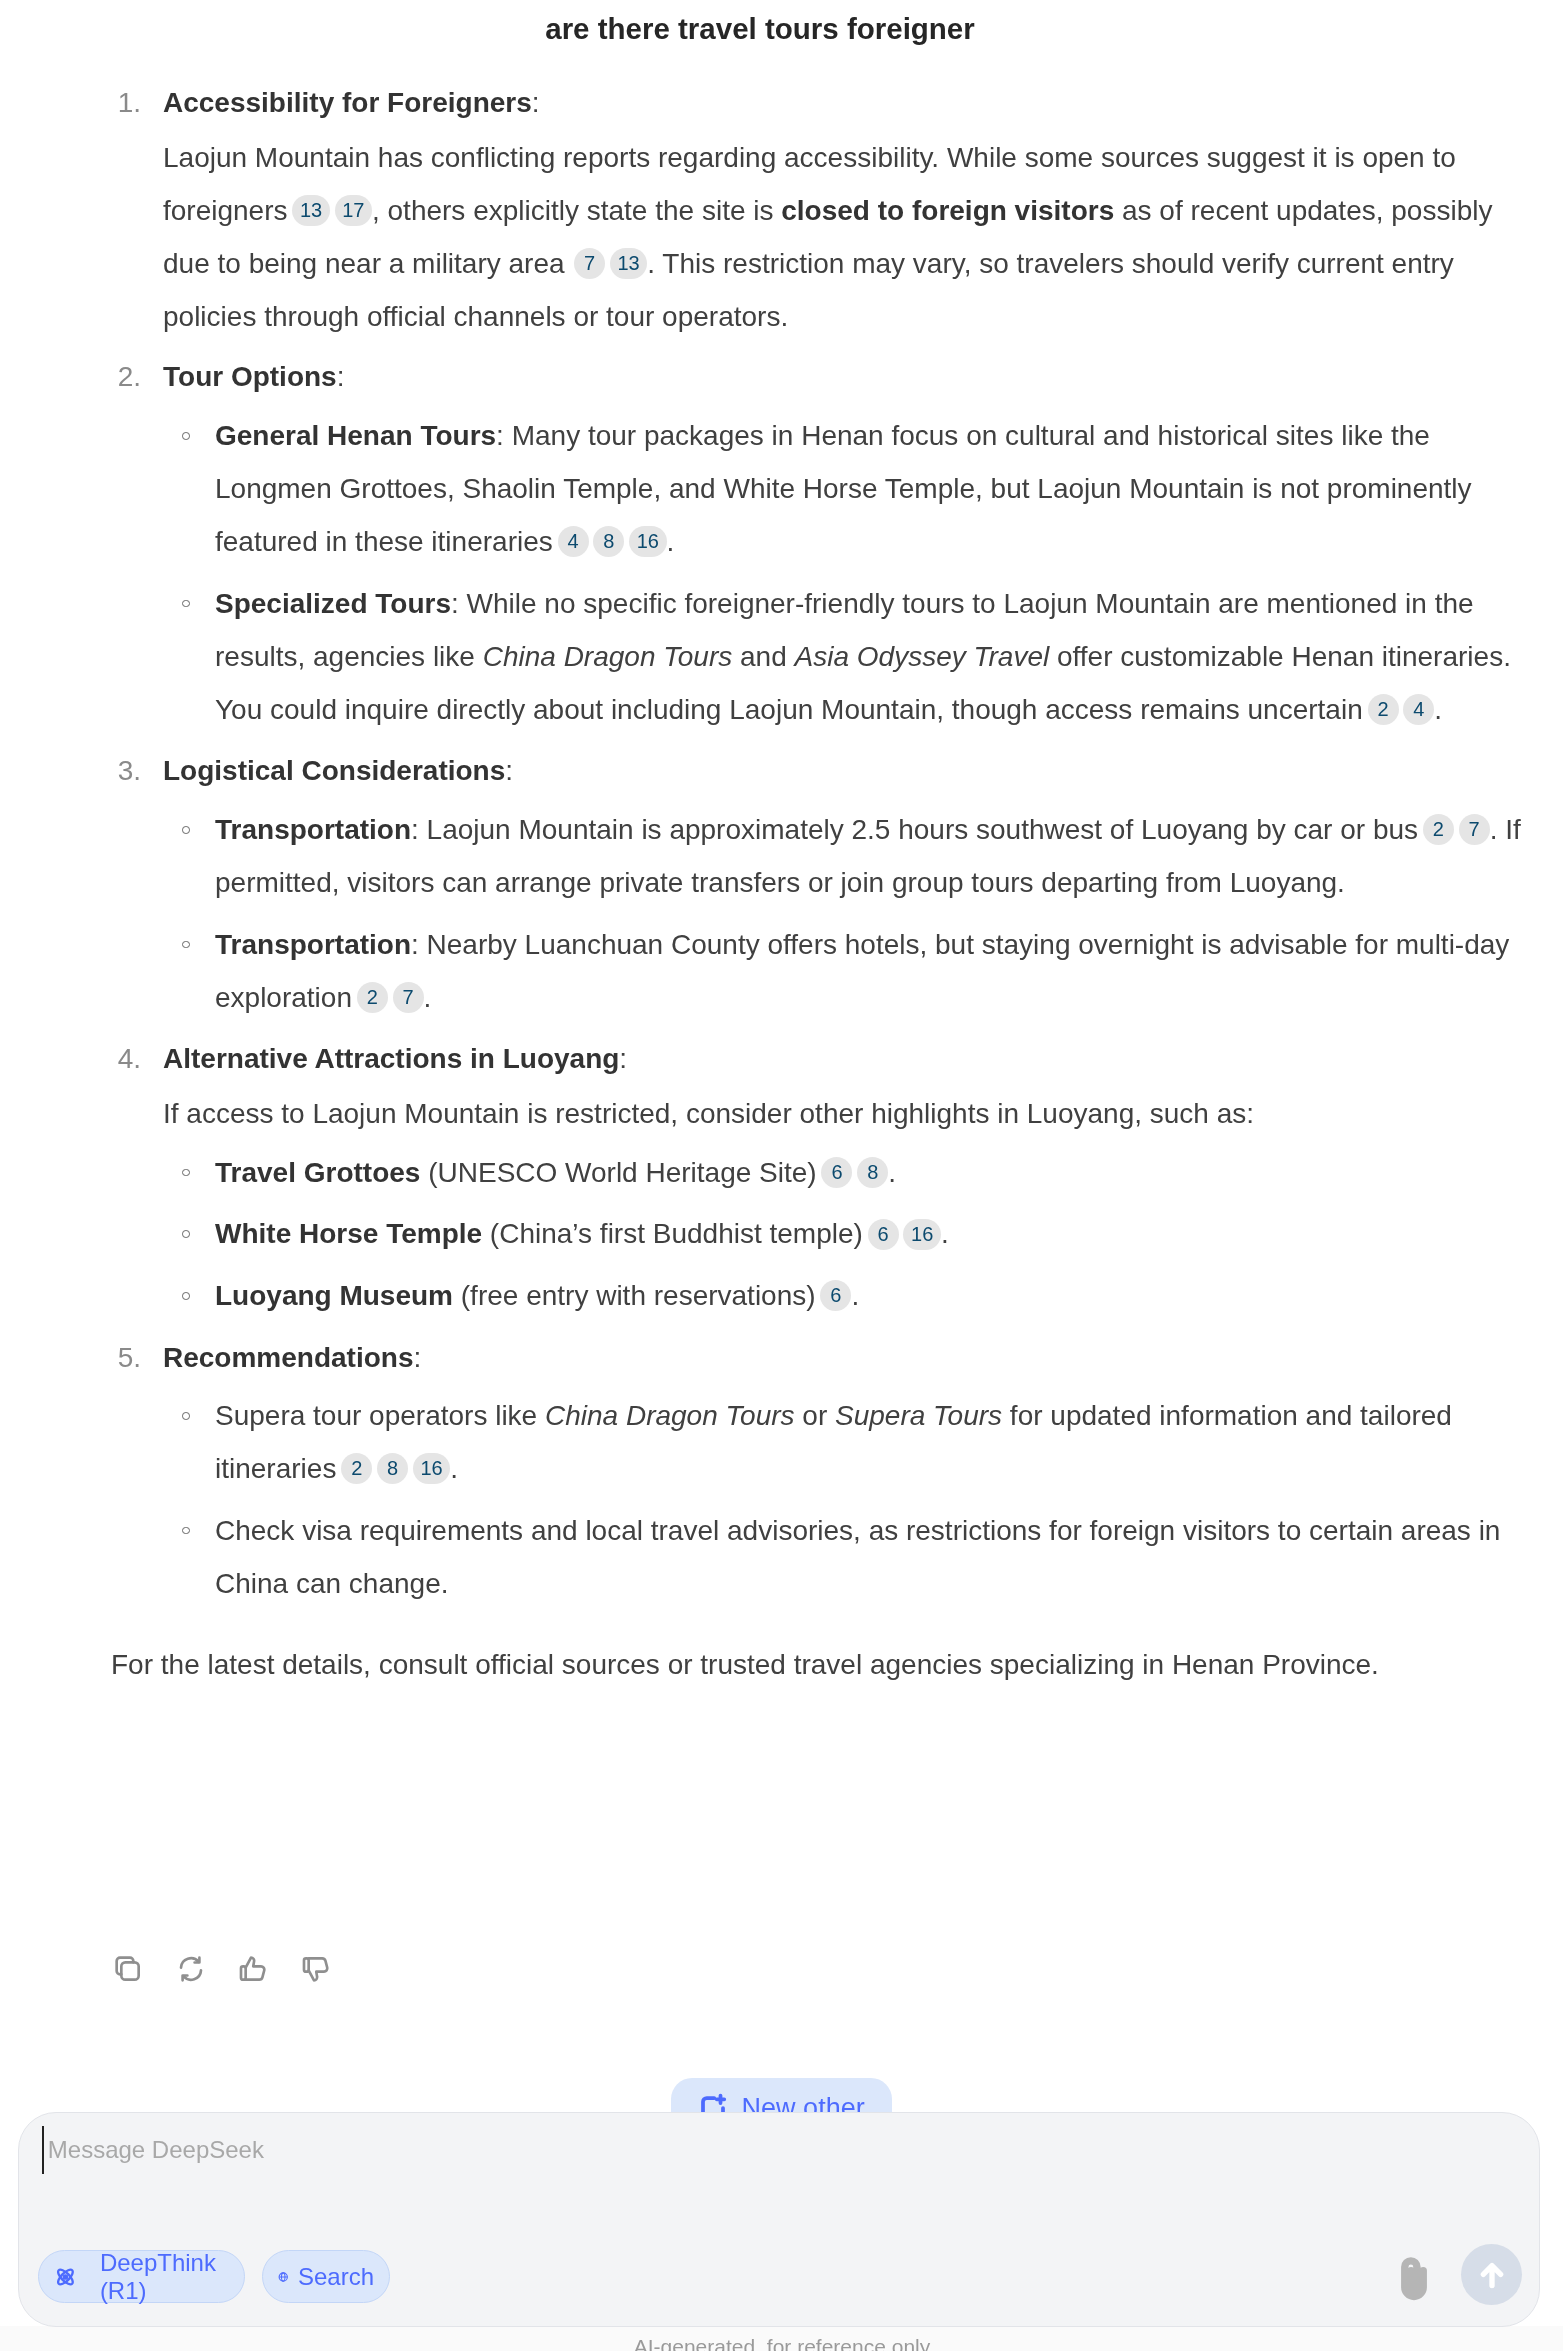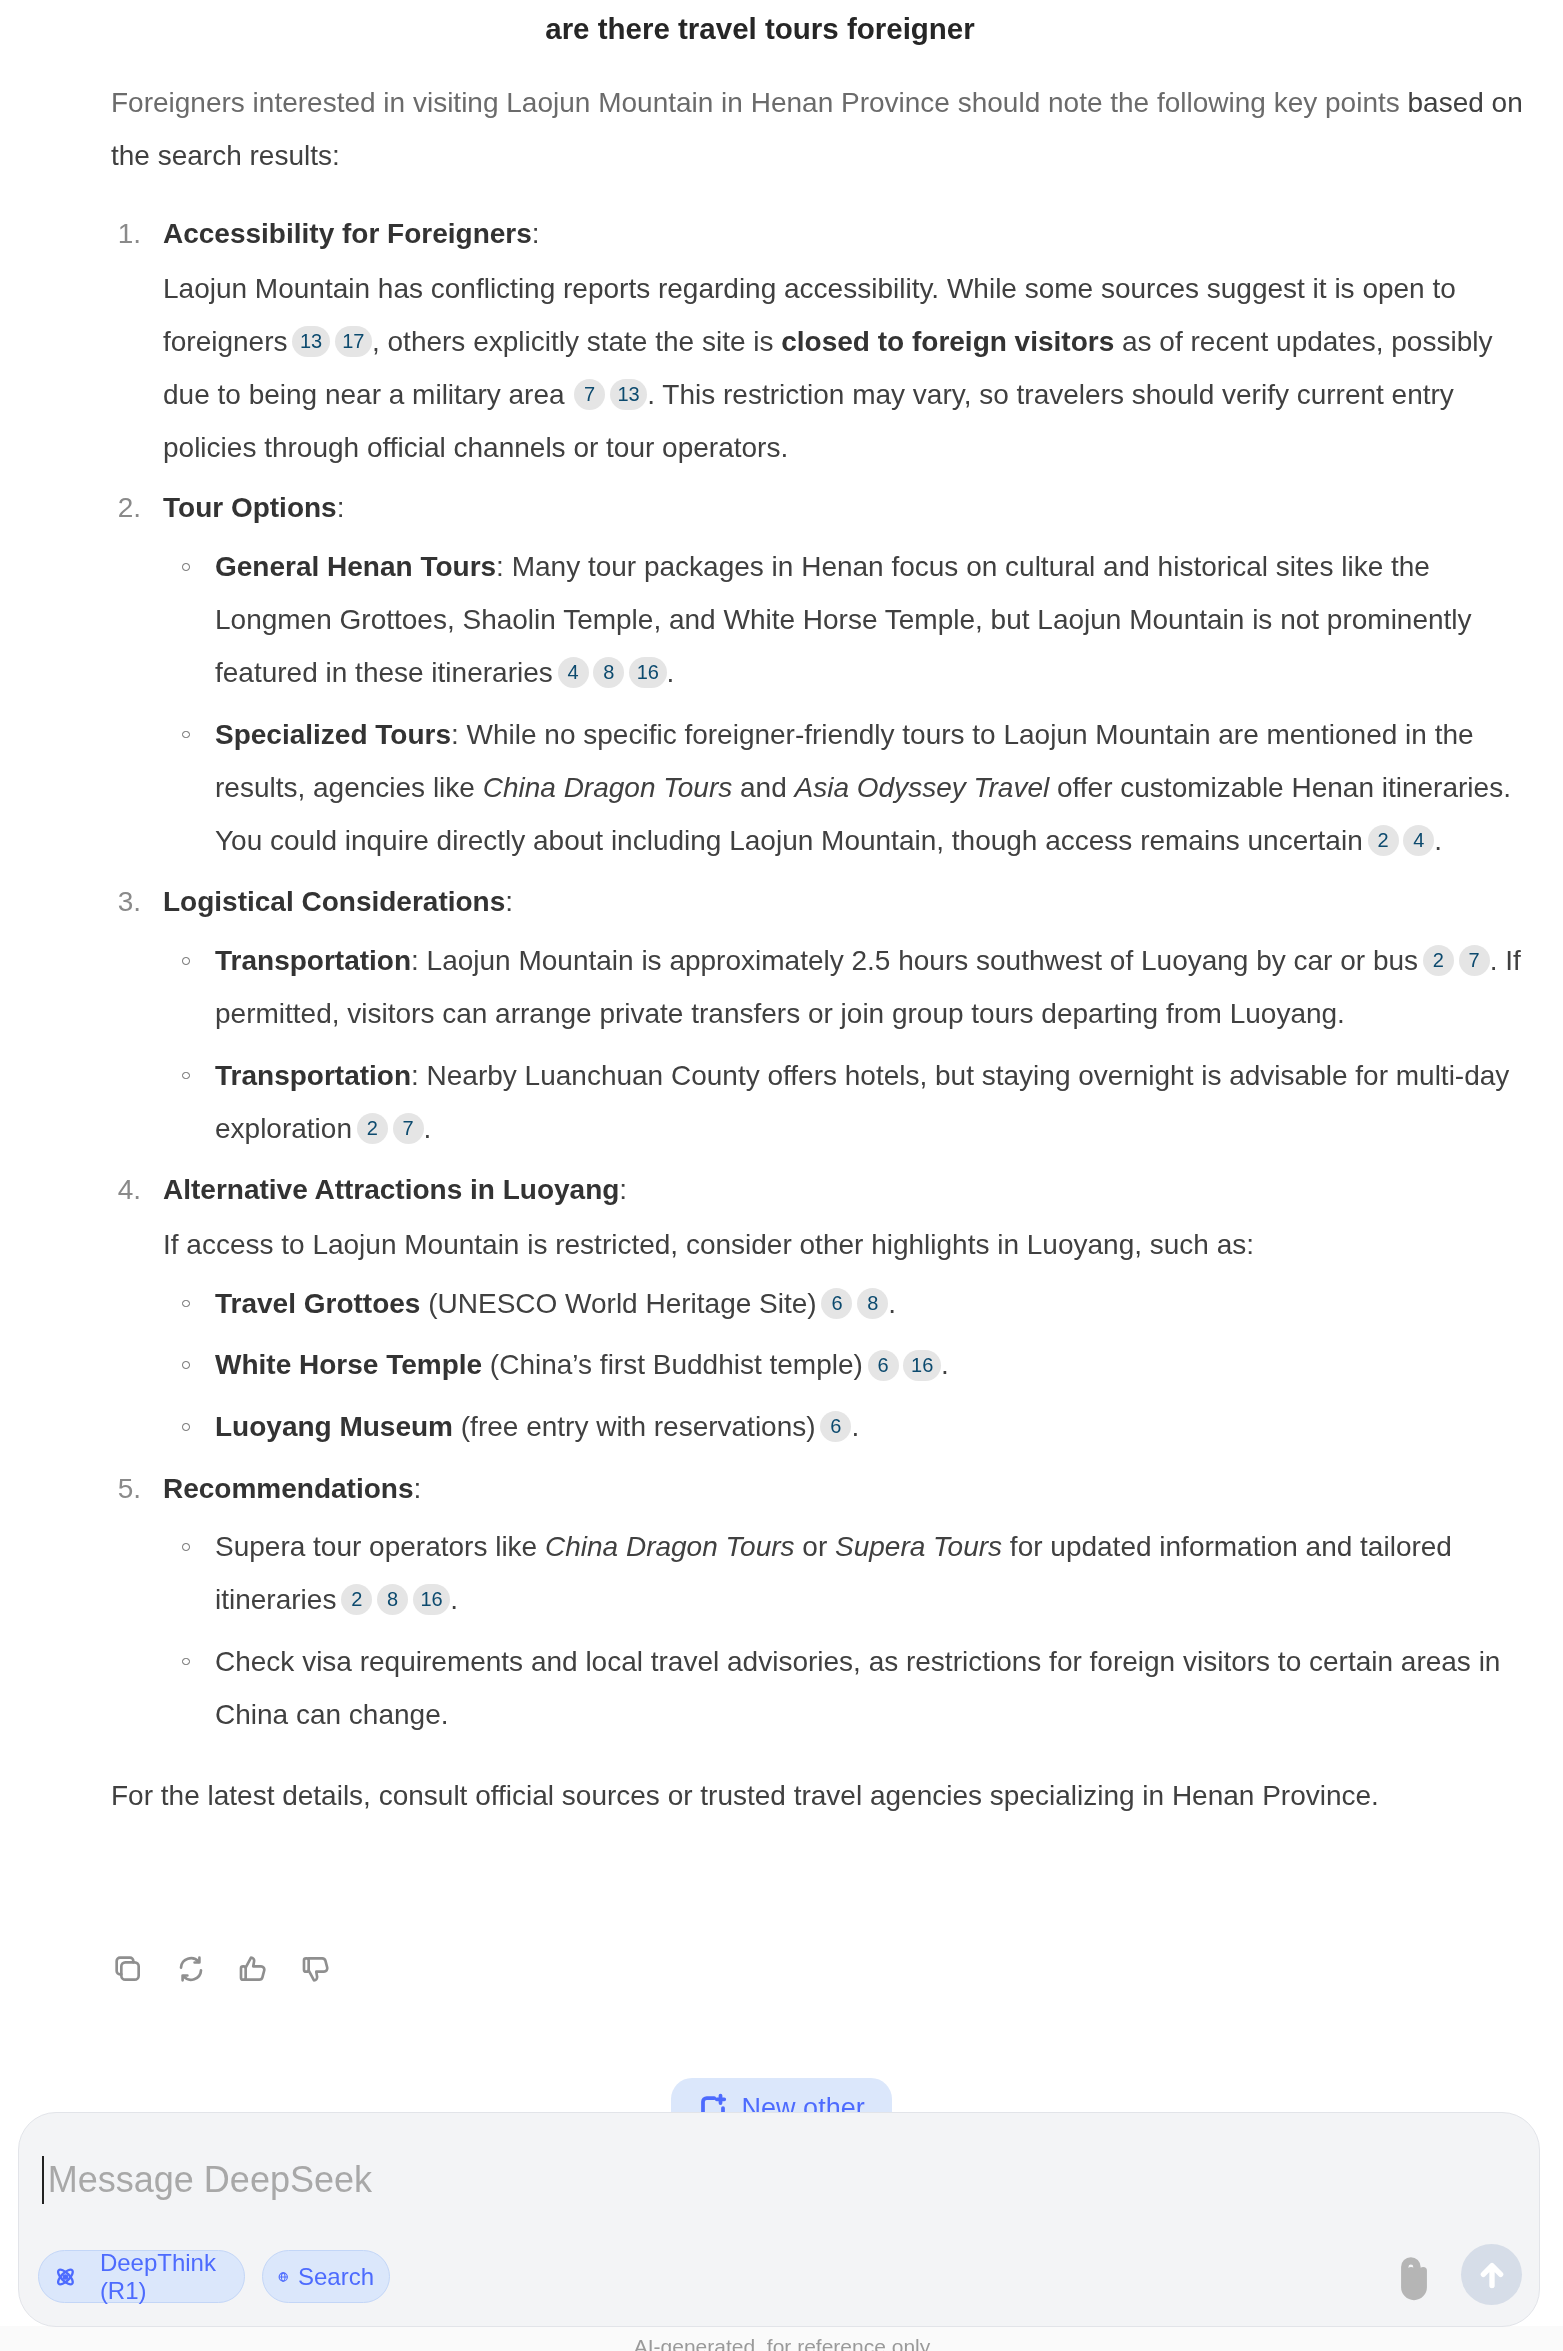--- a/index.html
+++ b/index.html
@@ -158,28 +158,28 @@
       left: 18px;
       width: 1522px;
       height: 215px;
       background: #f3f4f6;
       border: 1.4px solid #e2e4e9;
       border-radius: 38px;
       box-sizing: border-box;
     }
     .input-text {
       position: absolute;
-      top: 43px;
+      top: 13px;
       left: 23px;
       width: 1427px;
       height: 48px;
       border: none;
       background: transparent;
       font-family: "Liberation Sans", "DejaVu Sans", sans-serif;
-      font-size: 36px;
+      font-size: 24px;
       color: #a21caf;
       outline: none;
       padding: 0 0 0 3.8px;
       border-left: 2.9px solid #222;
     }
     .input-text::placeholder { color: #a8a8a8; }
     .chip {
       position: absolute;
       top: 137px;
       height: 53px;
@@ -240,21 +240,20 @@
       line-height: 38px;
       color: #9a9a9a;
     }
   </style>
 </head>
 <body>
 
 <div class="title">are there travel tours foreigner</div>
 
 <div class="content">
-  <p class="intro"><span class="muted">Foreigners interested in visiting Laojun Mountain in Henan Province should note the following key points</span><span> based on the search results:</span></p>
 
   <ol class="main">
 
     <li>
       <span class="num">1.</span>
       <div class="heading"><b>Accessibility for Foreigners</b><span>:</span></div>
       <div class="para"><span>Laojun Mountain has conflicting reports regarding accessibility. While some sources suggest it is open to foreigners</span><span class="cite">13</span><span class="cite">17</span><span>, others explicitly state the site is </span><b>closed to foreign visitors</b><span> as of recent updates, possibly due to being near a military area</span><span class="cite" style="margin-left:9.5px">7</span><span class="cite">13</span><span>. This restriction may vary, so travelers should verify current entry policies through official channels or tour operators.</span></div>
     </li>
 
     <li>

